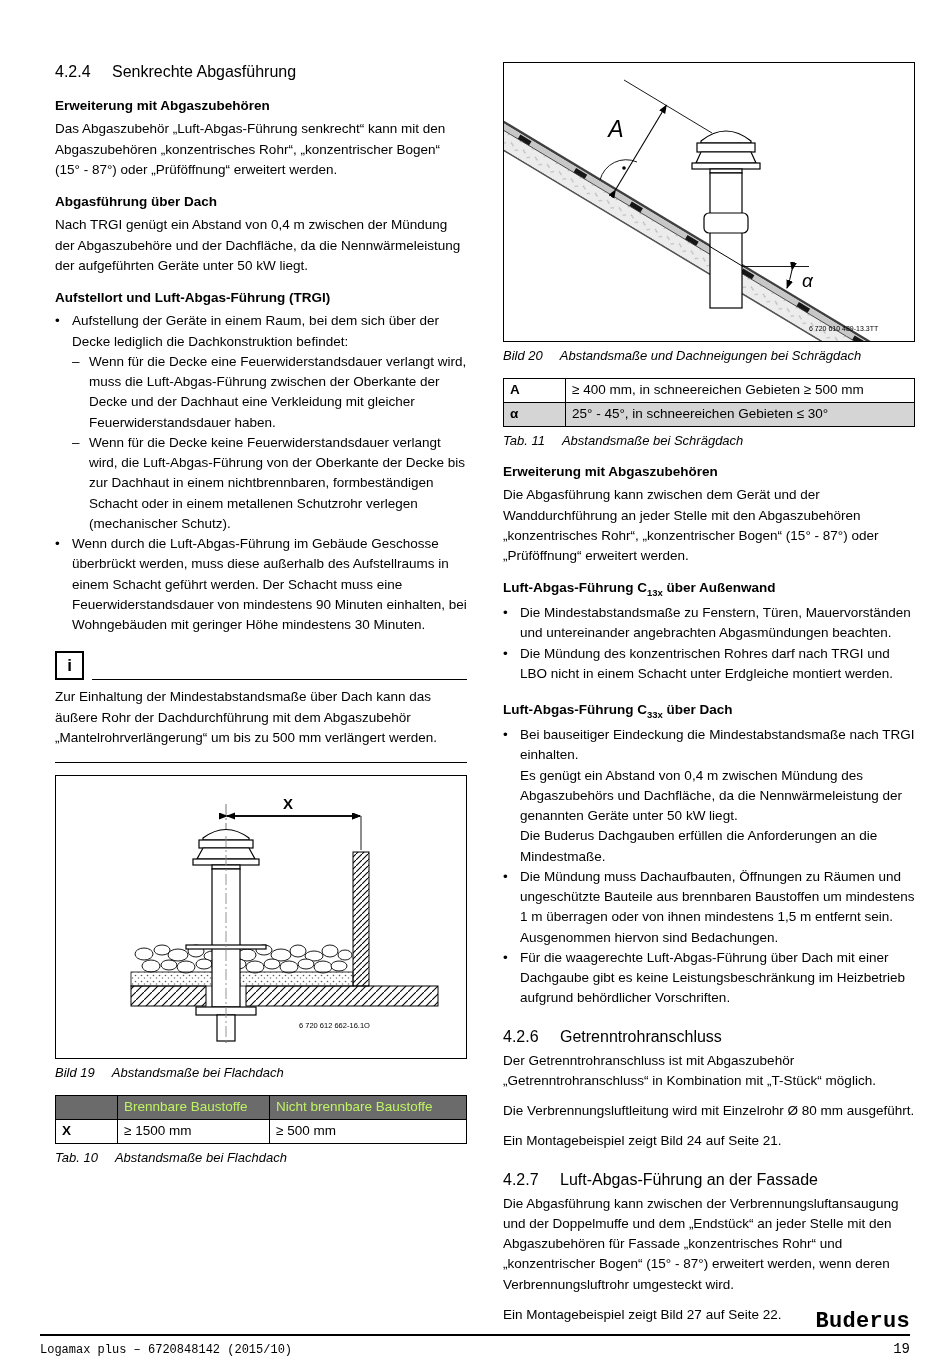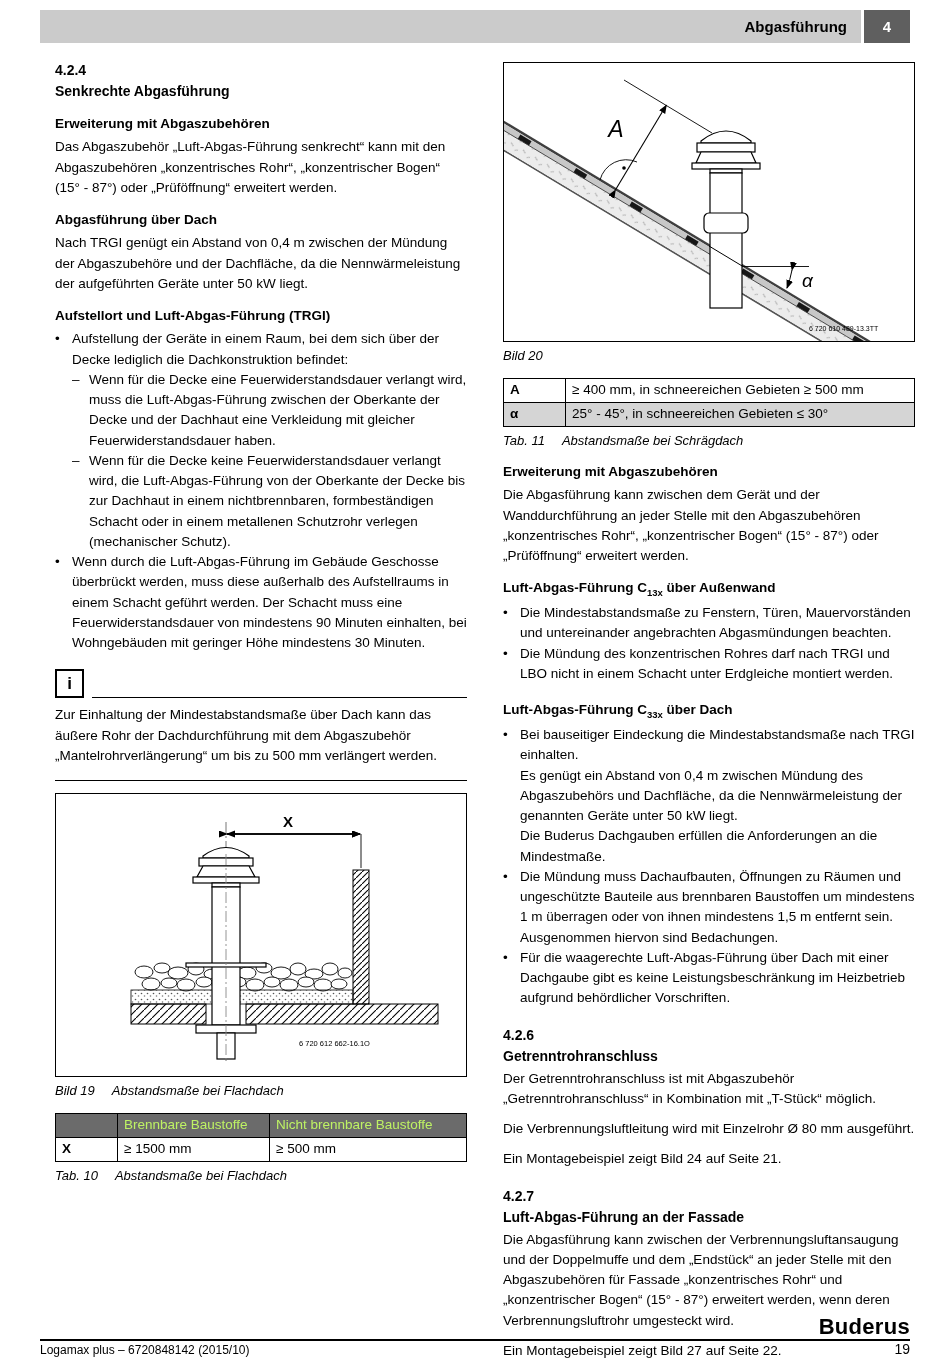--- a/index.html
+++ b/index.html
@@ -11,21 +11,21 @@
   .hdr-title{flex:1;background:#cbcbcb;display:flex;align-items:center;justify-content:flex-end;
              padding-right:14px;font-weight:bold;font-size:15px;}
   .hdr-num{width:46px;background:#5f5f5f;color:#fff;display:flex;align-items:center;
            justify-content:center;font-weight:bold;font-size:15px;margin-left:3px;}
 
   
   .col{position:absolute;top:60px;width:412px;font-size:13.5px;line-height:1.5;}
   .col-left{left:55px;}
   .col-right{left:503px;top:62px;}
 
-  .h1{font-size:14px;font-weight:bold;display:flex;margin:14px 0 6px;flex-direction:column;}
+  .h1{font-size:16px;font-weight:normal;display:flex;margin:14px 0 6px;}
   .h1:first-child{margin-top:0;}
   .h1 .num{width:57px;flex:none;}
   .h1.tight{margin:16px 0 2px;}
   .h2{font-size:13.5px;font-weight:bold;margin:12px 0 3px;}
   p{margin:0 0 10px;}
   sub{font-size:9.5px;}
 
   .li{display:flex;margin:0;}
   .li .mk{width:17px;flex:none;}
   .li .tx{flex:1;white-space:pre-line;}
@@ -46,38 +46,34 @@
 
   
   table{border-collapse:collapse;width:100%;font-size:13.5px;margin-top:6px;}
   th,td{border:1px solid #000;padding:1px 6px;text-align:left;height:21px;vertical-align:middle;}
   th{background:#6b6b6b;color:#bef264;font-weight:normal;}
   td.key{font-weight:bold;}
   .w-key{width:62px;} .w-mid{width:152px;}
   tr.shaded td{background:#d5d5d5;}
 
   
-  .footer{position:absolute;left:40px;width:870px;bottom:12px;}
+  .footer{position:absolute;left:40px;width:870px;bottom:12px;font-family:Liberation Mono, monospace;}
   .brand{text-align:right;font-weight:bold;font-size:22px;letter-spacing:.3px;
          padding-bottom:1px;border-bottom:2.5px solid #000;line-height:1;}
-  .foot-row{display:flex;justify-content:space-between;align-items:baseline;}
+  .foot-row{display:flex;justify-content:space-between;align-items:baseline;padding-top:5px;}
   .foot-left{font-size:12px;}
   .foot-page{font-size:14px;}
 
   svg text{font-family:"Liberation Sans", sans-serif;}
 </style>
 </head>
 <body>
 
 <div class="page">
 
-  <div class="hdr">
-    <div class="hdr-title">Abgasführung</div>
-    <div class="hdr-num">4</div>
-  </div>
 
   <div class="col col-left">
 
     <div class="h1">
       <span class="num">4.2.4</span>
       <span>Senkrechte Abgasführung</span>
     </div>
 
     <div class="h2">Erweiterung mit Abgaszubehören</div>
     <p>Das Abgaszubehör „Luft-Abgas-Führung senkrecht“ kann mit den Abgaszubehören „konzentrisches Rohr“, „konzentrischer Bogen“ (15° - 87°) oder „Prüföffnung“ erweitert werden.</p>
@@ -282,20 +278,21 @@
 
         <line x1="239" y1="203.5" x2="305" y2="203.5" stroke="#000" stroke-width="0.9"></line>
         <path d="M288,207 Q286,217 283,225" fill="none" stroke="#000" stroke-width="1" marker-start="url(#ar3)" marker-end="url(#ar3)"></path>
         <text x="298" y="224" font-size="19" font-style="italic">α</text>
 
         <text x="305" y="268" font-size="7" fill="#000">6 720 610 489-13.3TT</text>
       </svg>
     </div>
     <div class="caption">
       <span>Bild 20</span>
+      <span>Abstandsmaße und Dachneigungen bei Schrägdach</span>
     </div>
 
     <table>
       <colgroup>
           <col class="w-key">
           <col>
         </colgroup>
       <tbody>
 
           <tr>

